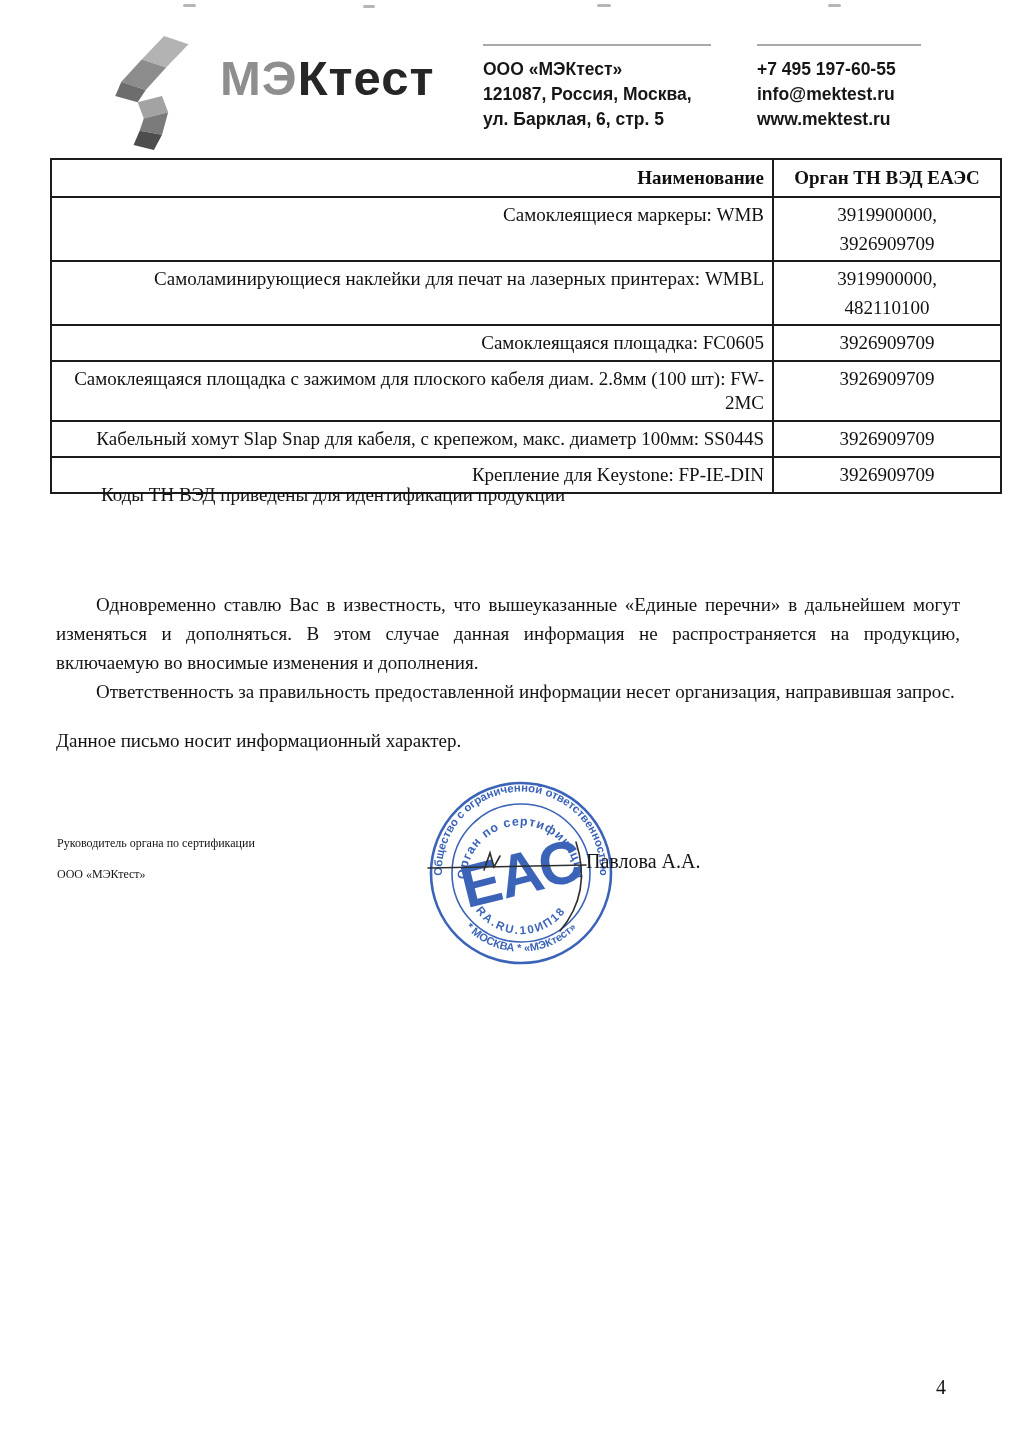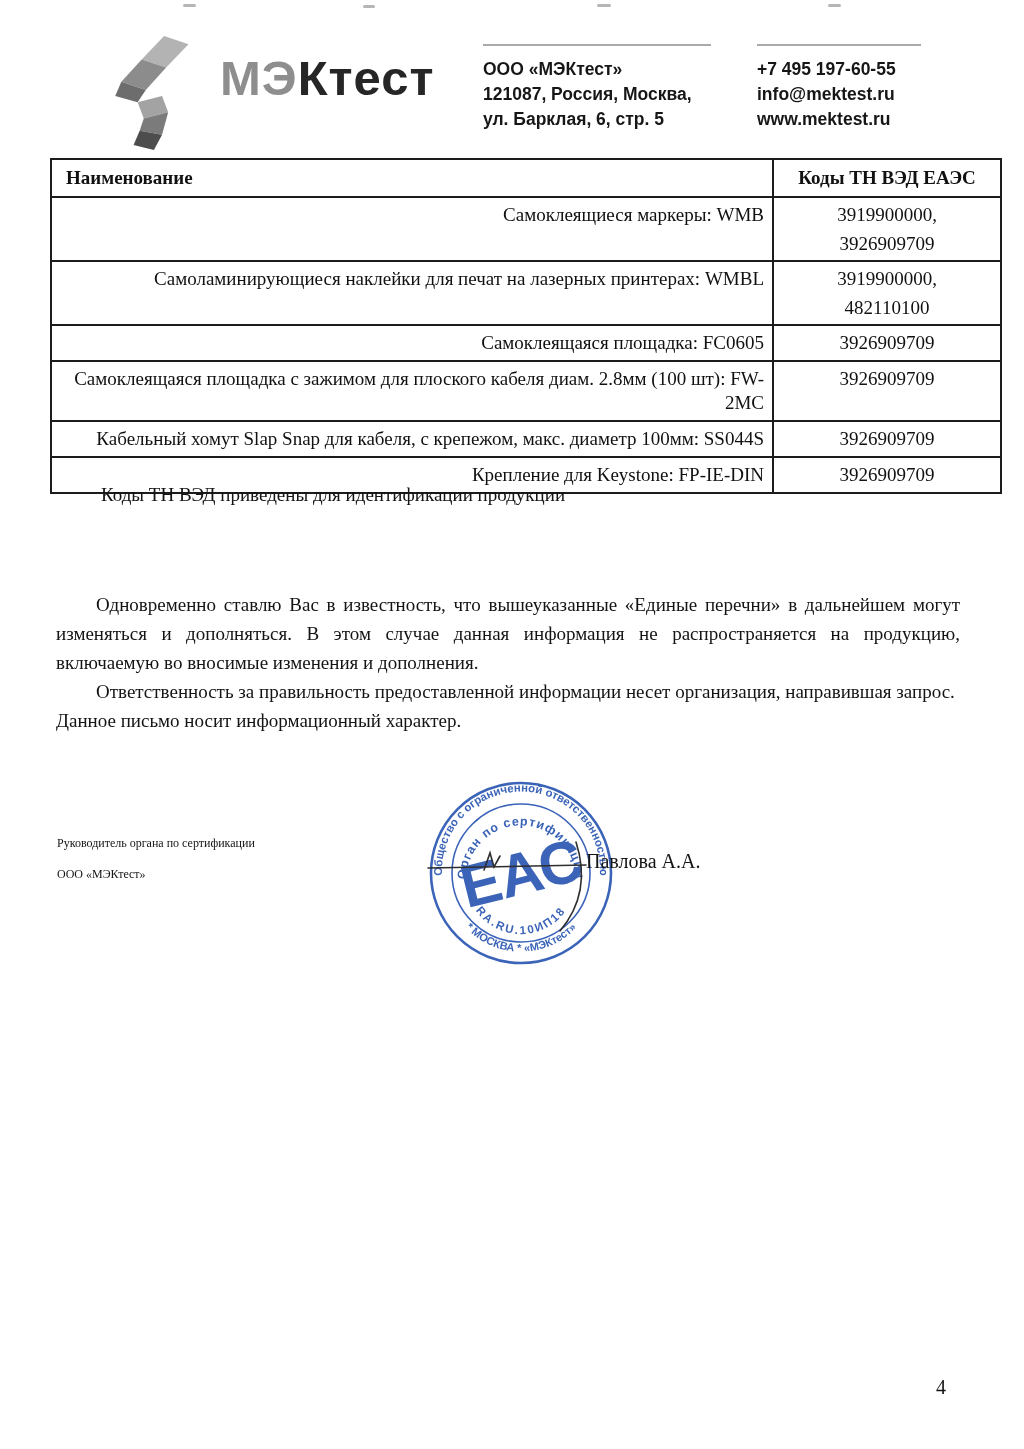--- a/index.html
+++ b/index.html
@@ -16,33 +16,33 @@
              font-weight:bold;font-size:17.5px;line-height:25px;color:#161616;}
   .hdr-company{left:483px;} .hdr-contacts{left:757px;}
   .hdr-rule{position:absolute;top:44px;height:2px;background:#a9a9a9;}
   .rule-1{left:483px;width:228px;} .rule-2{left:757px;width:164px;}
 
   
   .doc-table{position:absolute;left:50px;top:158px;width:908px;border-collapse:collapse;
              table-layout:fixed;font-size:19px;color:#111;}
   .doc-table th,.doc-table td{border:2px solid #1c1c1c;}
   .doc-table th{font-size:19px;padding:4px 8px;}
-  th.name-h{text-align:left;width:698px;padding-left:14px;}
+  th.name-h{text-align:right;width:698px;padding-left:14px;}
   th.codes-h{text-align:center;width:210px;}
   td.name{padding:5px 8px;vertical-align:top;line-height:24px;text-align:right;}
   td.codes{text-align:center;vertical-align:top;padding:2px 4px;line-height:29px;}
   tr.rh{height:38px;} tr.r0{height:57px;} tr.r1{height:60px;} tr.r2{height:32px;}
   tr.r3{height:53px;margin-top:44px;} tr.r4{height:30px;} tr.r5{height:30px;}
 
   .tnved-note{position:absolute;left:57px;top:484px;font-size:19px;margin-left:44px;}
 
   .bodytext{position:absolute;left:56px;top:590px;width:904px;font-size:19px;line-height:29px;
             text-align:justify;}
   .bodytext p{margin:0;text-indent:40px;}
-  .bodytext p.noindent{text-indent:0;text-align:left;}
+  .bodytext p.noindent{text-indent:0;text-align:left;margin-top:20px;}
 
   .sig-title{position:absolute;left:57px;top:828px;font-size:12px;line-height:31px;}
   .stamp{position:absolute;left:426px;top:778px;}
   .sig-ink{position:absolute;left:410px;top:758px;pointer-events:none;}
   .signer{position:absolute;left:586px;top:850px;font-size:20px;}
 
   .page-num{position:absolute;left:936px;top:1376px;font-size:20px;}
 </style>
 </head>
 <body>
@@ -77,21 +77,21 @@
   <div class="hdr-block hdr-contacts">
     <div>+7 495 197-60-55</div>
     <div>info@mektest.ru</div>
     <div>www.mektest.ru</div>
   </div>
 
   <table class="doc-table">
     <tbody>
         <tr class="rh">
       <th class="name-h">Наименование</th>
-      <th class="codes-h">Коды ТН ВЭД ЕАЭС</th>
+      <th class="codes-h">Орган ТН ВЭД ЕАЭС</th>
     </tr>
     <tr class="r0">
       <td class="name">Самоклеящиеся маркеры: WMB</td>
       <td class="codes">
         <div>3919900000,</div>
         <div>3926909709</div>
       </td>
     </tr>
     <tr class="r1">
       <td class="name">Самоламинирующиеся наклейки для печат на лазерных принтерах: WMBL</td>

